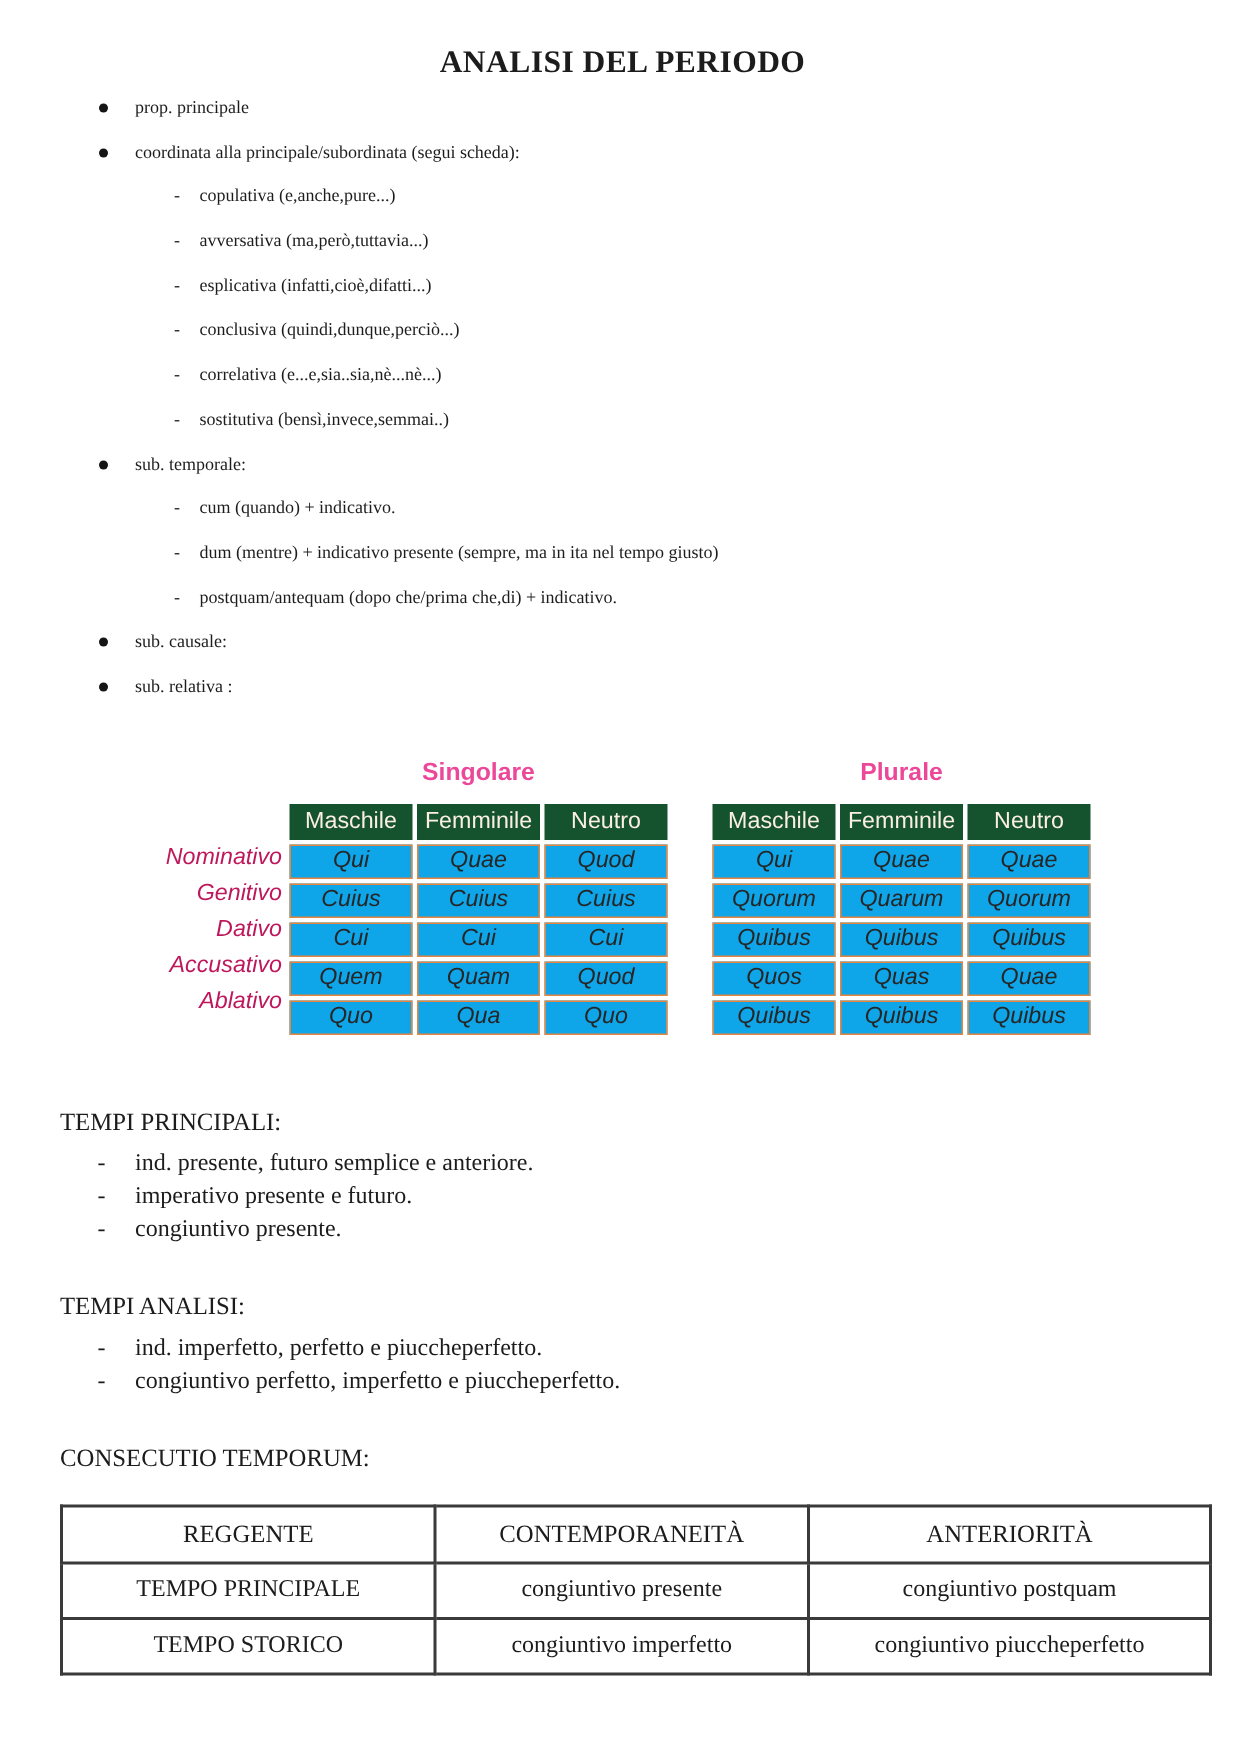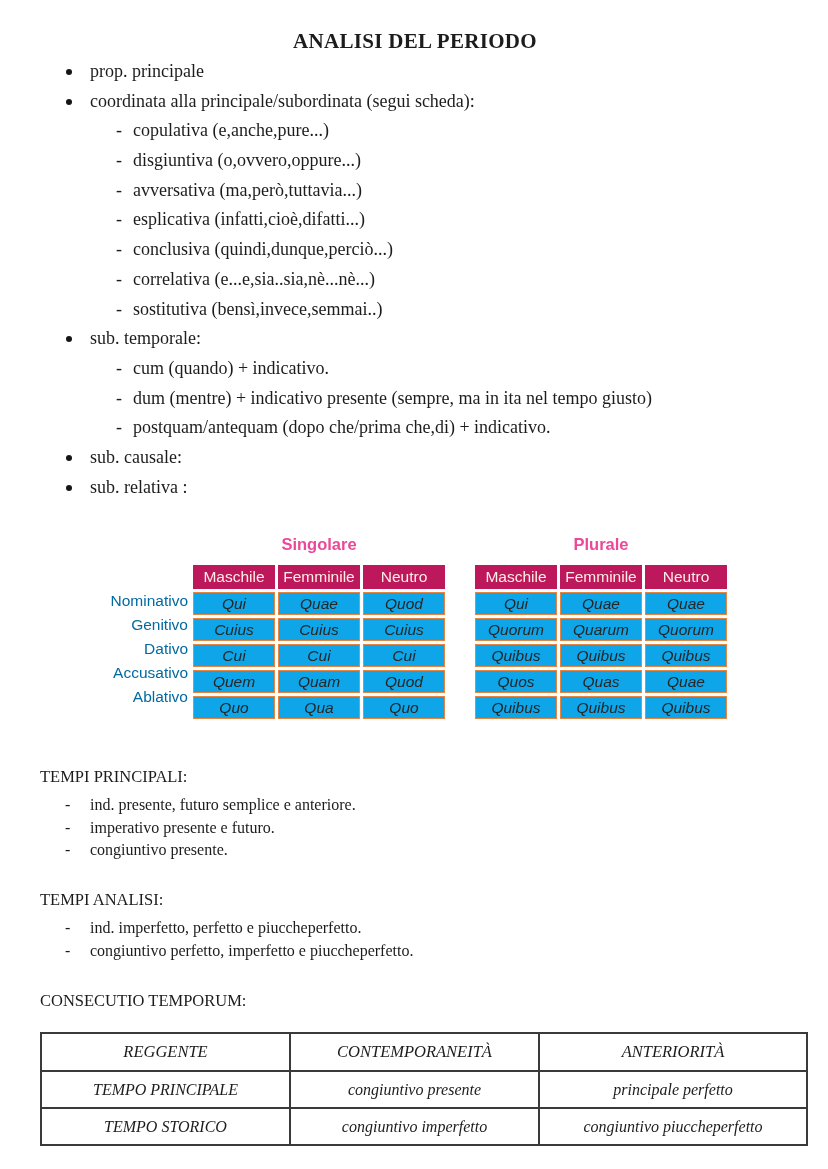--- a/index.html
+++ b/index.html
@@ -8,48 +8,48 @@
     font-family:"Liberation Serif", serif; color:#1c1c1c; position:relative;
   }
   .content { padding:30px 38px 0 40px; }
 
   .doc-title {
     text-align:center; font-size:21px; font-weight:bold; letter-spacing:.3px;
     margin:0; line-height:23px;
   }
 
   .outline { margin-top:4px; }
-  .li { position:relative; font-size:18px; height:29.7px; line-height:29.7px;
+  .li { position:relative; font-size:12px; height:29.7px; line-height:29.7px;
         white-space:nowrap; }
   .li.bullet { padding-left:50px; }
   .li.bullet::before {
     content:""; position:absolute; left:26px; top:12px;
     width:6px; height:6px; border-radius:50%; background:#151515;
   }
   .li.dash { padding-left:93px; }
   .li.dash::before { content:"-"; position:absolute; left:76px; top:0; }
 
   
   .rel-wrap { display:flex; margin-top:30px; align-items:flex-start; }
   .rel-labels {
     width:148px; text-align:right;
-    font-family:"Liberation Sans", sans-serif; color:#0369a1;
-    font-size:15.5px; padding-top:58px;
+    font-family:"Liberation Sans", sans-serif; color:#be185d;
+    font-size:15.5px; padding-top:58px;font-style:italic;
   }
   .rel-labels .case-label { height:24px; line-height:22px; }
   .rel-block { margin-left:2px; }
   .rel-block.second { margin-left:24px; }
   .rel-title {
     text-align:center; font-family:"Liberation Sans", sans-serif;
     font-weight:bold; color:#ec4899; font-size:16.5px;
     height:26px; line-height:24px; margin-bottom:4px;
   }
   table.rel-table { border-collapse:separate; border-spacing:3px; }
   table.rel-table th {
-    background:#be185d; color:#fbeee2;
+    background:#14532d; color:#fbeee2;
     font-family:"Liberation Sans", sans-serif; font-weight:normal;
     font-size:15.5px; width:80px; height:24px; padding:0 1px; text-align:center;
   }
   table.rel-table td {
     border:1px solid #e68540; background:#0ea5e9;
     font-family:"Liberation Sans", sans-serif; font-style:italic;
     font-size:15.5px; color:#262626; text-align:center;
     width:80px; height:21px; padding:0;
   }
 
@@ -64,38 +64,37 @@
   
   table.ct-table {
     border-collapse:collapse; margin-top:20px; width:766px;
     table-layout:fixed;
   }
   table.ct-table col.c1 { width:249px; }
   table.ct-table col.c2 { width:249px; }
   table.ct-table col.c3 { width:268px; }
   table.ct-table th, table.ct-table td {
     border:2px solid #3a3a3a; text-align:center; font-weight:normal;
-    font-size:16.5px; padding:0;font-style:italic;
+    font-size:16.5px; padding:0;
   }
   table.ct-table th { height:36px; }
   table.ct-table td { height:35px; font-size:16px; }
 </style>
 </head>
 <body>
 
 <div class="page">
   <div class="content">
 
     <h1 class="doc-title">ANALISI DEL PERIODO</h1>
 
     <div class="outline">
       <div class="li bullet"><span>prop. principale</span></div>
       <div class="li bullet"><span>coordinata alla principale/subordinata (segui scheda):</span></div>
       <div class="li dash"><span>copulativa (e,anche,pure...)</span></div>
-      <div class="li dash"><span>disgiuntiva (o,ovvero,oppure...)</span></div>
       <div class="li dash"><span>avversativa (ma,però,tuttavia...)</span></div>
       <div class="li dash"><span>esplicativa (infatti,cioè,difatti...)</span></div>
       <div class="li dash"><span>conclusiva (quindi,dunque,perciò...)</span></div>
       <div class="li dash"><span>correlativa (e...e,sia..sia,nè...nè...)</span></div>
       <div class="li dash"><span>sostitutiva (bensì,invece,semmai..)</span></div>
       <div class="li bullet"><span>sub. temporale:</span></div>
       <div class="li dash"><span>cum (quando) + indicativo.</span></div>
       <div class="li dash"><span>dum (mentre) + indicativo presente (sempre, ma in ita nel tempo giusto)</span></div>
       <div class="li dash"><span>postquam/antequam (dopo che/prima che,di) + indicativo.</span></div>
       <div class="li bullet"><span>sub. causale:</span></div>
@@ -217,21 +216,21 @@
         <tr>
           <th>REGGENTE</th>
           <th>CONTEMPORANEITÀ</th>
           <th>ANTERIORITÀ</th>
         </tr>
       </thead>
       <tbody>
         <tr>
           <td>TEMPO PRINCIPALE</td>
           <td>congiuntivo presente</td>
-          <td>principale perfetto</td>
+          <td>congiuntivo postquam</td>
         </tr>
         <tr>
           <td>TEMPO STORICO</td>
           <td>congiuntivo imperfetto</td>
           <td>congiuntivo piuccheperfetto</td>
         </tr>
       </tbody>
     </table>
 
   </div>

